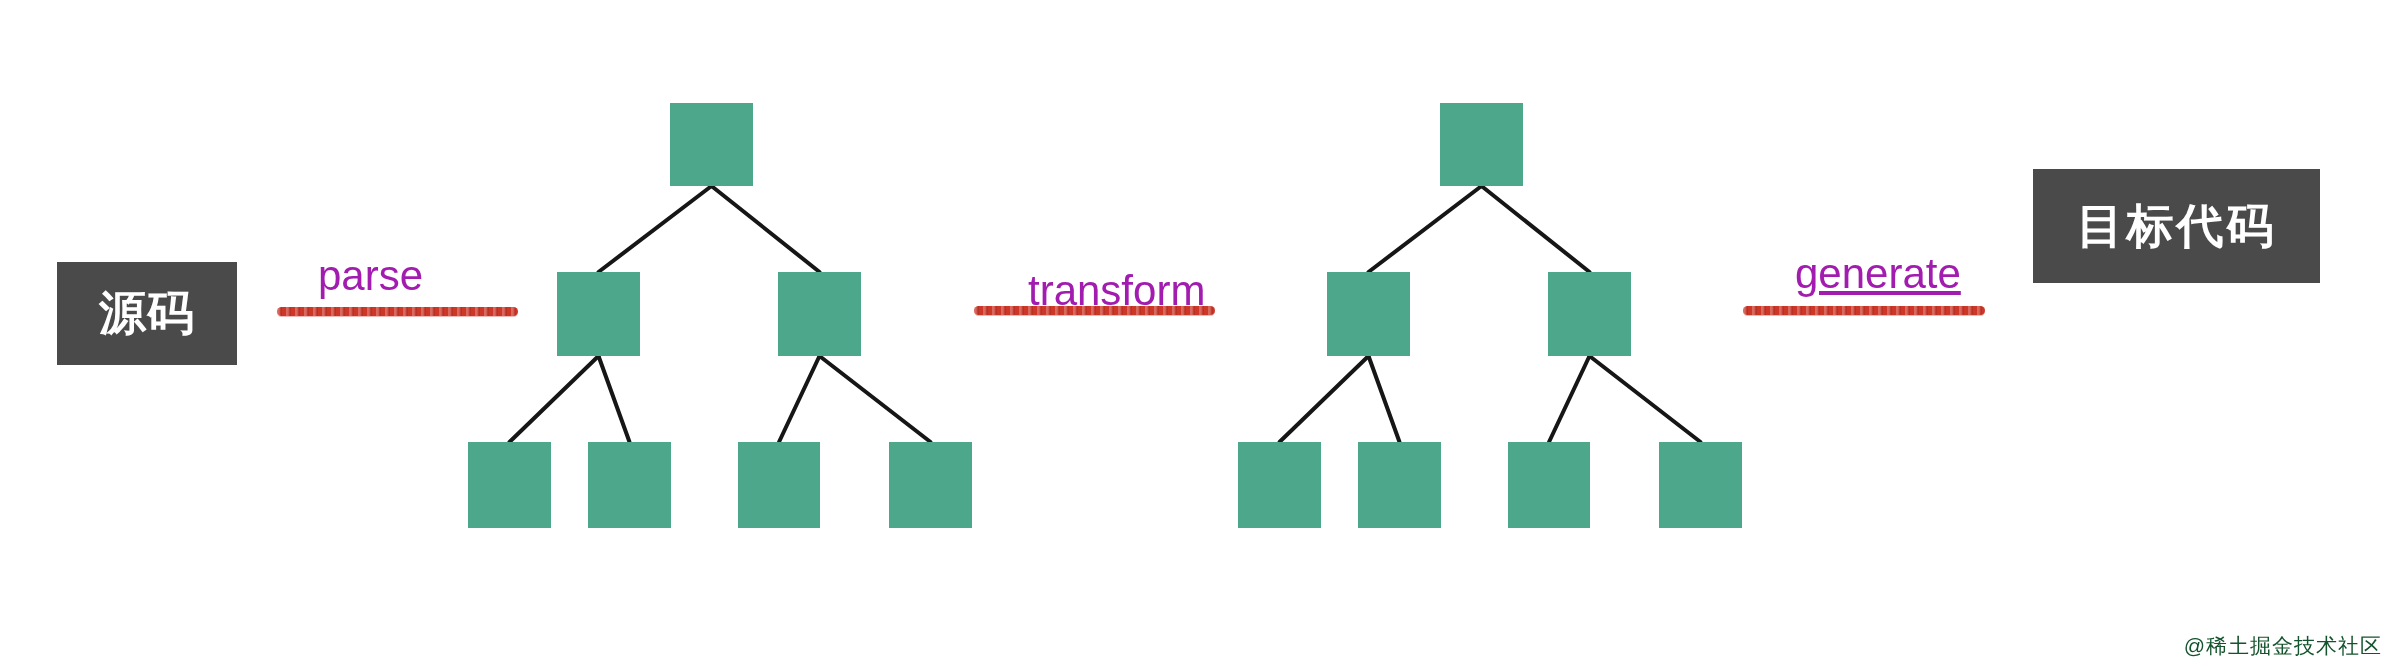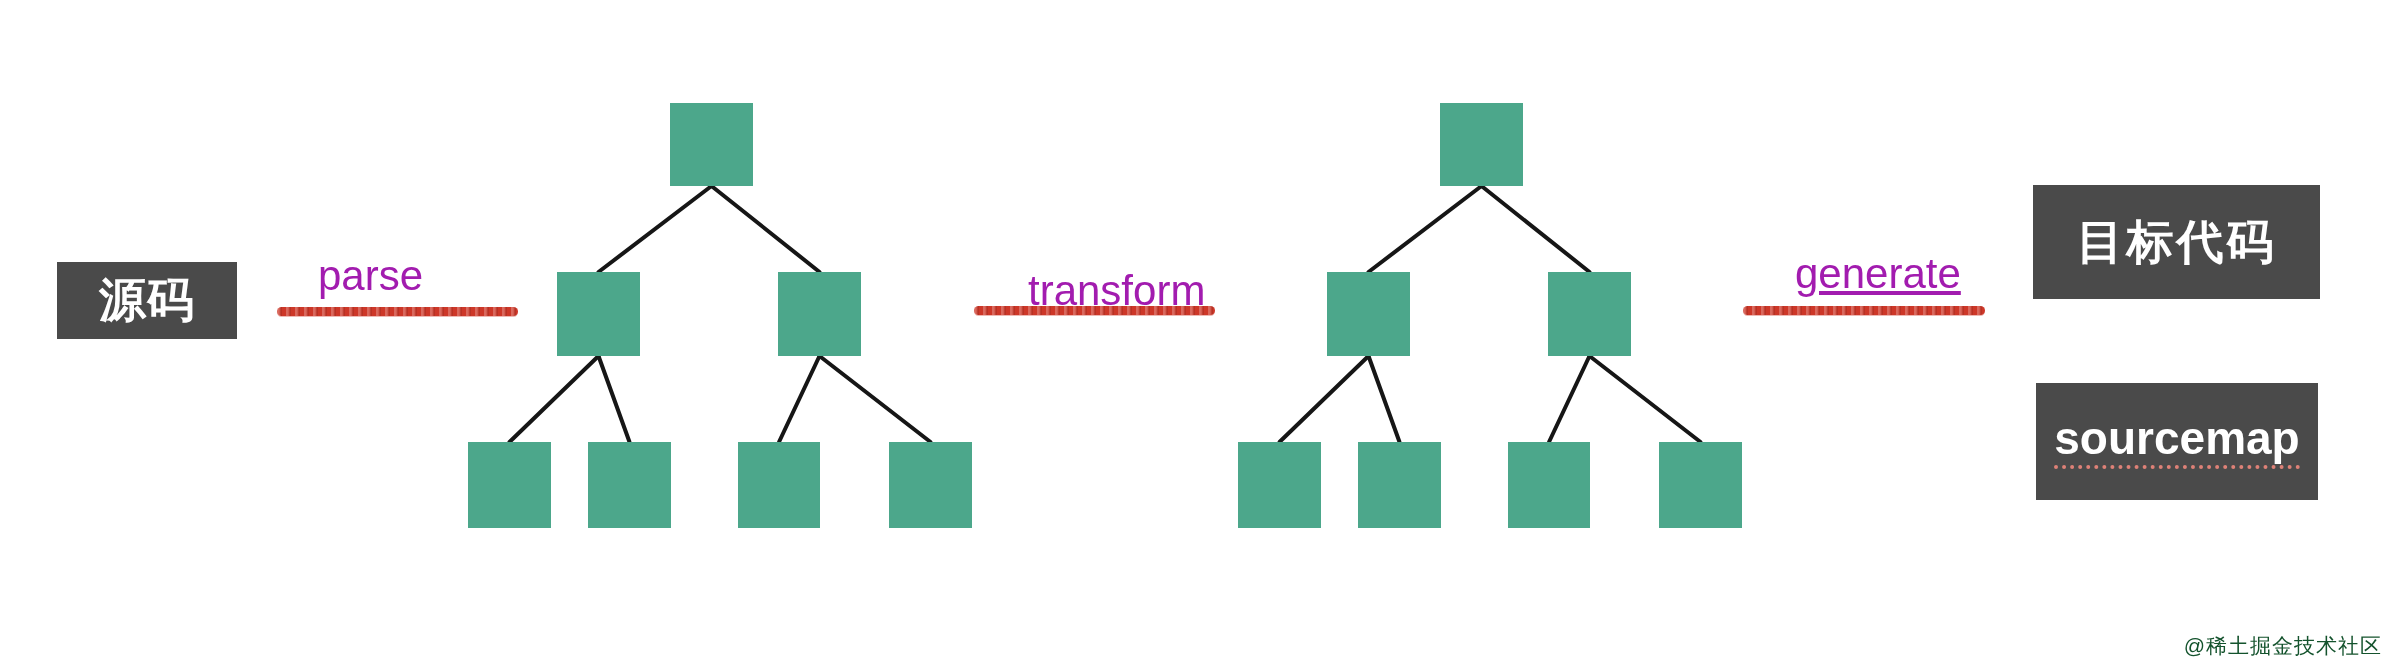--- a/index.html
+++ b/index.html
@@ -87,35 +87,32 @@
         <rect x="1440" y="103" width="83" height="83" fill="#4CA78B"></rect>
         <rect x="1327" y="272" width="83" height="84" fill="#4CA78B"></rect>
         <rect x="1548" y="272" width="83" height="84" fill="#4CA78B"></rect>
         <rect x="1238" y="442" width="83" height="86" fill="#4CA78B"></rect>
         <rect x="1358" y="442" width="83" height="86" fill="#4CA78B"></rect>
         <rect x="1508" y="442" width="82" height="86" fill="#4CA78B"></rect>
         <rect x="1659" y="442" width="83" height="86" fill="#4CA78B"></rect>
       </g>
     </svg>
 
-  <div class="dark-box source" id="source-box" style="left: 57px; top: 262px; width: 180px; height: 77px;">
+  <div class="dark-box source" id="source-box" style="left: 57px; top: 262px; width: 180px; height: 103px;">
     <span>源码</span>
   </div>
 
   <div id="steps">
       <div class="step-label" style="left: 318px; top: 258px;">parse</div>
       <div class="step-underline" style="left: 277px; top: 307px; width: 241px;"></div>
       <div class="step-label" style="left: 1028px; top: 273px;">transform</div>
       <div class="step-underline" style="left: 974px; top: 306px; width: 241px;"></div>
       <div class="step-label" style="left: 1795px; top: 256px; text-decoration: underline;">generate</div>
       <div class="step-underline" style="left: 1743px; top: 306px; width: 242px;"></div>
     </div>
 
-  <div class="dark-box target" id="target-box" style="left: 2033px; top: 185px; width: 287px; height: 114px;">
+  <div class="dark-box target" id="target-box" style="left: 2033px; top: 169px; width: 287px; height: 114px;">
     <span>目标代码</span>
   </div>
 
-  <div class="dark-box sourcemap" id="sourcemap-box" style="left: 2036px; top: 383px; width: 282px; height: 117px;">
-    <span class="dotted-underline">sourcemap</span>
-  </div>
 
   <div class="watermark">@稀土掘金技术社区</div>
 </div>
 
 </body></html>

